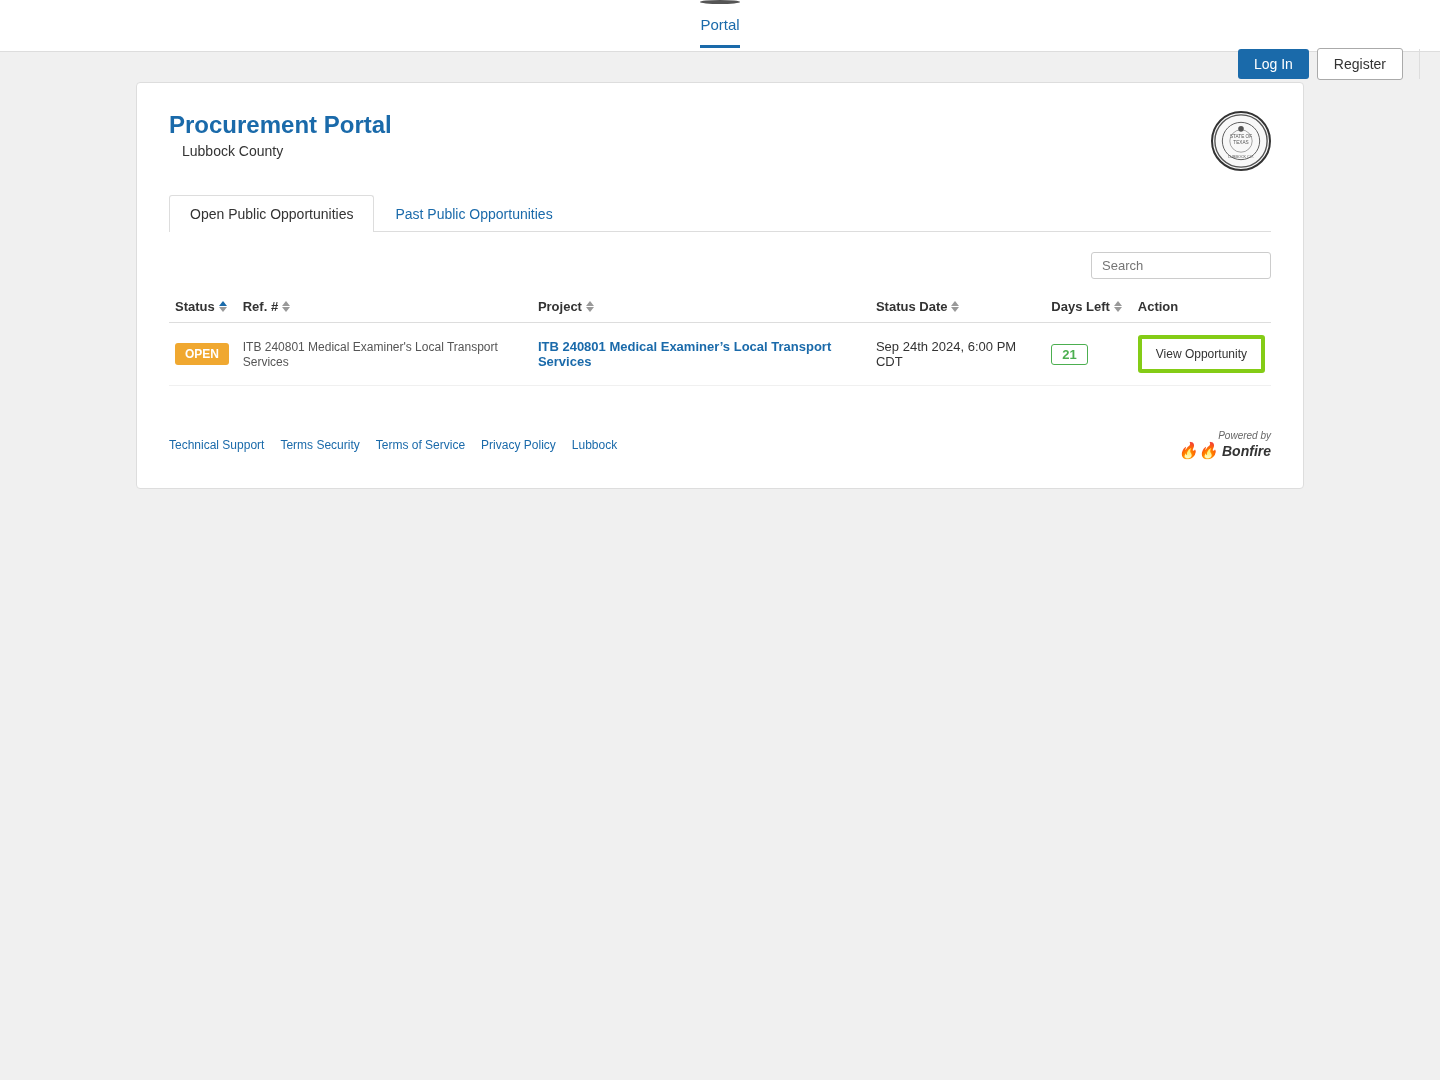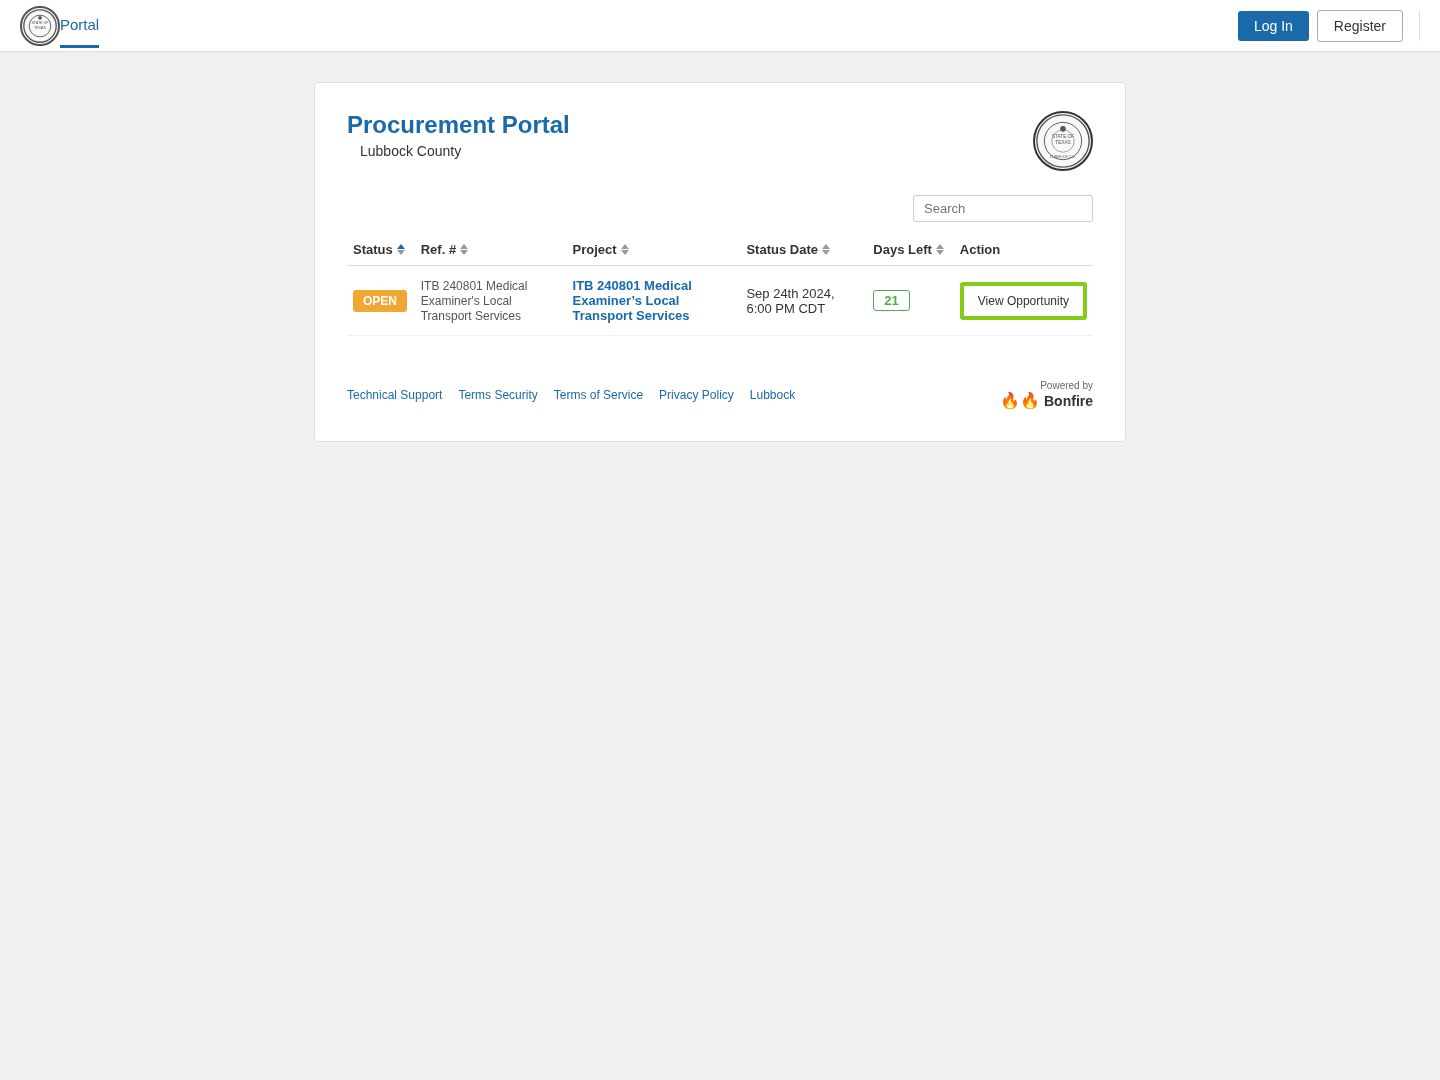--- a/index.html
+++ b/index.html
@@ -15,20 +15,21 @@
     }
 
     
     .top-nav {
       background: #fff;
       border-bottom: 1px solid #ddd;
       display: flex;
       align-items: center;
       padding: 0 20px;
       height: 52px;
+      flex-direction: column;
     }
     .nav-portal-link {
       color: #1a6aaa;
       font-size: 15px;
       font-weight: 500;
       text-decoration: none;
       border-bottom: 3px solid #1a6aaa;
       padding-bottom: 12px;
       margin-top: 12px;
     }
@@ -66,21 +67,21 @@
     
     .main-wrapper {
       display: flex;
       justify-content: center;
       padding: 30px 20px;
     }
     .portal-card {
       background: #fff;
       border: 1px solid #ddd;
       border-radius: 4px;
-      width: 812px;
+      width: 1168px;
       min-height: 360px;
       padding: 28px 32px 28px 32px;
       position: relative;
     }
 
     
     .portal-header {
       display: flex;
       align-items: flex-start;
       justify-content: space-between;
@@ -244,20 +245,21 @@
     }
     .footer-link {
       font-size: 12px;
       color: #1a6aaa;
       text-decoration: none;
     }
     .powered-by {
       display: flex;
       flex-direction: column;
       align-items: flex-end;
+      font-style: italic;
     }
     .powered-by-text {
       font-size: 10px;
       color: #666;
     }
     .bonfire-logo {
       display: flex;
       align-items: center;
       gap: 4px;
       font-size: 14px;
@@ -333,20 +335,28 @@
           <circle cx="30" cy="30" r="20" fill="none" stroke="#555" stroke-width="1"></circle>
           <circle cx="30" cy="30" r="12" fill="none" stroke="#888" stroke-width="0.8"></circle>
           <text x="30" y="27" text-anchor="middle" font-size="5" fill="#555">STATE OF</text>
           <text x="30" y="33" text-anchor="middle" font-size="5" fill="#555">TEXAS</text>
           <circle cx="30" cy="17" r="3" fill="#555"></circle>
           <text x="30" y="48" text-anchor="middle" font-size="4" fill="#555">LUBBOCK CO.</text>
         </svg>
       </div>
     </div>
 
+    <div class="tabs">
+      <a class="tab active">
+        <span>Open Public Opportunities</span>
+      </a>
+      <a class="tab">
+        <span>Past Public Opportunities</span>
+      </a>
+    </div>
 
     <div class="search-area">
       <input class="search-input" type="text" placeholder="Search" style="">
     </div>
 
     <table class="opps-table">
       <thead>
         <tr>
           <th>
             <span class="th-sort">

